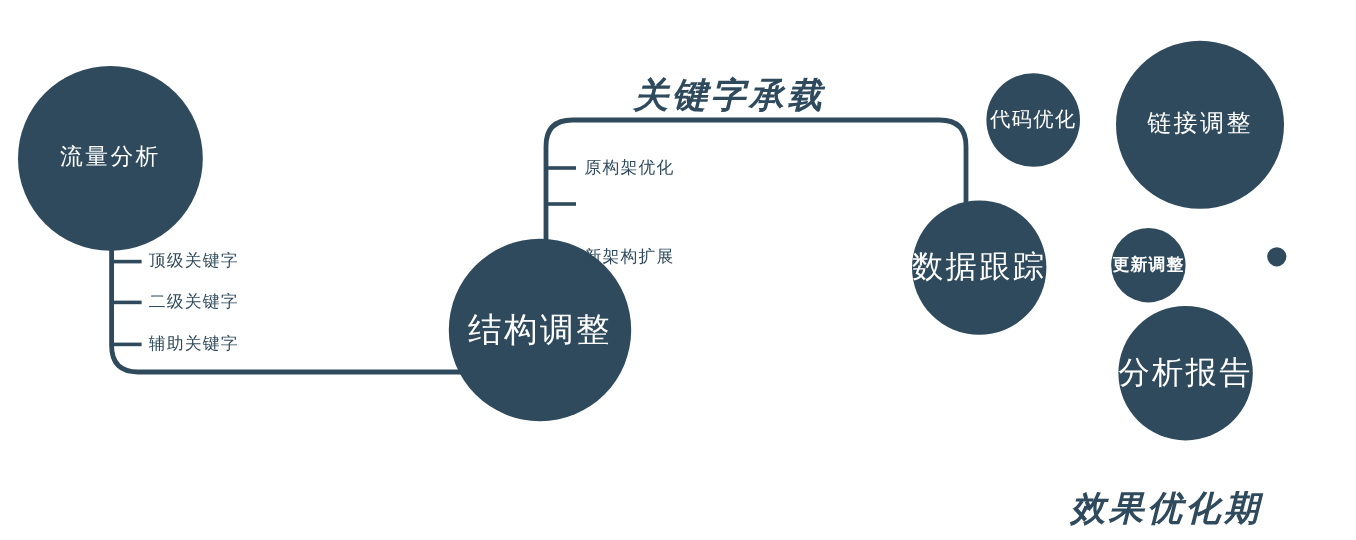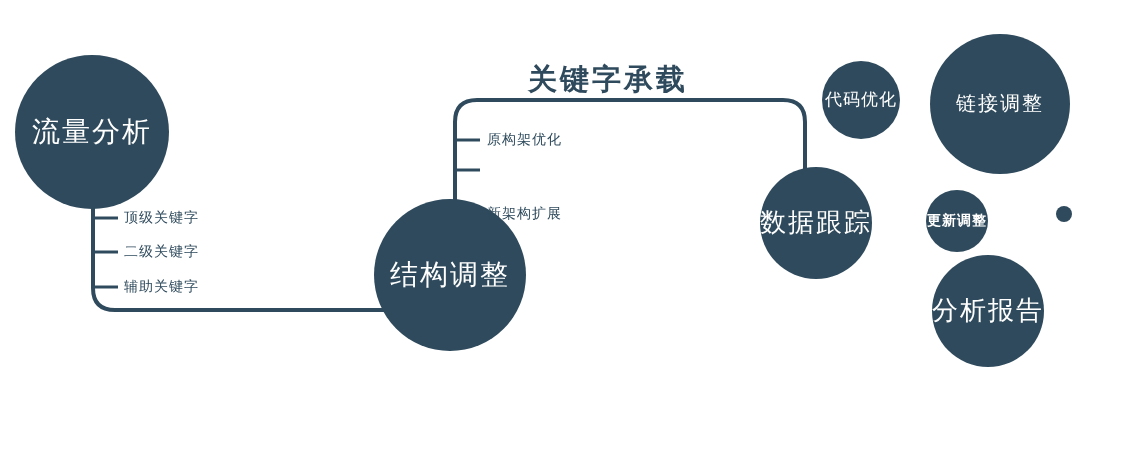--- a/index.html
+++ b/index.html
@@ -28,36 +28,37 @@
     color:#ffffff;
     display:flex;
     flex-direction:row;
     align-items:center;
     justify-content:center;
     text-align:center;
     z-index:2;
     line-height:1.28;
     letter-spacing:2px;
   }
-  .node-traffic   {left:15px;  top:55px;  width:154px; height:154px; font-size:28px;}
+  .node-traffic   {left:15px;  top:55px;  width:154px; height:154px; font-size:19px;}
   .node-structure {left:374px; top:199px; width:152px; height:152px; font-size:28px;}
   .node-tracking  {left:760px; top:167px; width:112px; height:112px; font-size:26px;}
   .node-code      {left:822px; top:61px;  width:78px;  height:78px;  font-size:17px; letter-spacing:1px;}
   .node-link      {left:930px; top:34px;  width:140px; height:140px; font-size:20px;}
   .node-update    {left:926px; top:190px; width:62px;  height:62px;  font-size:14px; font-weight:bold; letter-spacing:1px;}
   .node-report    {left:932px; top:255px; width:112px; height:112px; font-size:26px;}
   .node-dot       {left:1056px;top:206px; width:16px;  height:16px;}
   .edge-label{
     position:absolute;
     color:var(--primary);
     font-weight:600;
     font-size:29px;
     letter-spacing:3px;
     z-index:3;
     white-space:nowrap;
+    font-style:italic;
   }
   .edge-user-base {left:155px; top:329px;}
   .edge-keyword   {left:528px; top:60px;}
   .edge-effect    {left:892px; top:404px;}
   .branch-label{
     position:absolute;
     color:var(--primary);
     font-size:14px;
     font-weight:500;
     letter-spacing:1px;
@@ -119,20 +120,21 @@
   </div>
 
   <div class="node node-dot"></div>
 
   <div class="node node-report">
     <span>分析</span>
     <span>报告</span>
   </div>
 
   <div class="edge-label edge-keyword">关键字承载</div>
+  <div class="edge-label edge-effect">效果优化期</div>
 
   <div class="branch-label bk-0">顶级关键字</div>
   <div class="branch-label bk-1">二级关键字</div>
   <div class="branch-label bk-2">辅助关键字</div>
   <div class="branch-label ba-0">原构架优化</div>
   <div class="branch-label ba-1">新架构扩展</div>
 
 </div>
 
 </body></html>

